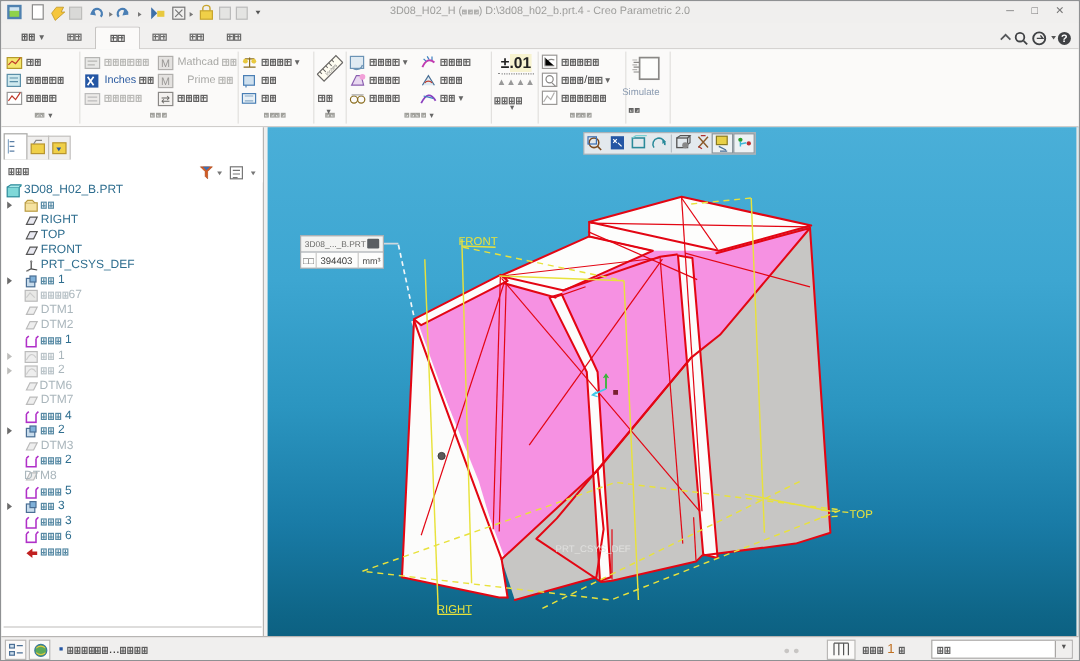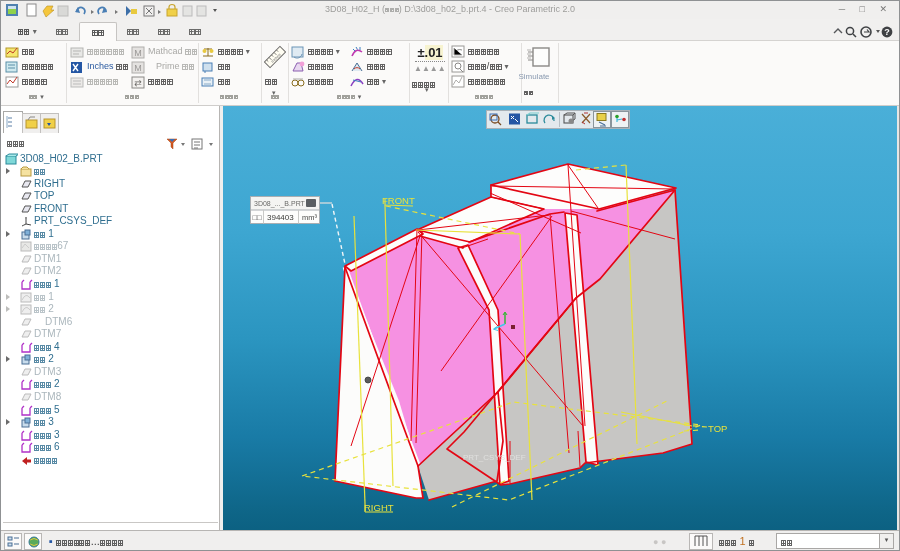--- a/index.html
+++ b/index.html
@@ -352,21 +352,21 @@
         <svg class="abs" style="left:19px;top:0" width="13" height="12" viewBox="0 0 13 12">
           <rect x="1" y="2" width="10" height="9" fill="#eee" stroke="#bbb"></rect>
           <path d="M2 9 q4 -8 8 -2" stroke="#ccc" fill="none"></path>
         </svg>
         <span class="tx gray2" style="left:33px"><b class="c s"></b><b class="c s"></b> 2</span>
       </div>
       <div class="trow" style="top:163px">
         <svg class="abs" style="left:19px;top:0" width="13" height="12" viewBox="0 0 13 12">
           <path d="M2 9 l3 -6 h6 l-3 6 z" fill="#eee" stroke="#bbb"></path>
         </svg>
-        <span class="tx gray2" style="left:44px">DTM6</span>
+        <span class="tx gray2" style="left:32px">DTM6</span>
       </div>
       <div class="trow" style="top:175px">
         <svg class="abs" style="left:19px;top:0" width="13" height="12" viewBox="0 0 13 12">
           <path d="M2 9 l3 -6 h6 l-3 6 z" fill="#eee" stroke="#bbb"></path>
         </svg>
         <span class="tx gray2" style="left:33px">DTM7</span>
       </div>
       <div class="trow" style="top:188px">
         <svg class="abs" style="left:19px;top:0" width="13" height="12" viewBox="0 0 13 12">
           <path d="M2 4 v7 h8 v-7 M2 4 l2 -2 M10 4 l2 -2" fill="none" stroke="#b030c8" stroke-width="1.3"></path>
@@ -390,21 +390,21 @@
       <div class="trow" style="top:225px">
         <svg class="abs" style="left:19px;top:0" width="13" height="12" viewBox="0 0 13 12">
           <path d="M2 4 v7 h8 v-7 M2 4 l2 -2 M10 4 l2 -2" fill="none" stroke="#b030c8" stroke-width="1.3"></path>
         </svg>
         <span class="tx" style="left:33px"><b class="c s"></b><b class="c s"></b><b class="c s"></b> 2</span>
       </div>
       <div class="trow" style="top:238px">
         <svg class="abs" style="left:19px;top:0" width="13" height="12" viewBox="0 0 13 12">
           <path d="M2 9 l3 -6 h6 l-3 6 z" fill="#eee" stroke="#bbb"></path>
         </svg>
-        <span class="tx gray2" style="left:33px">DTM8</span>
+        <span class="tx gray2" style="left:19px">DTM8</span>
       </div>
       <div class="trow" style="top:251px">
         <svg class="abs" style="left:19px;top:0" width="13" height="12" viewBox="0 0 13 12">
           <path d="M2 4 v7 h8 v-7 M2 4 l2 -2 M10 4 l2 -2" fill="none" stroke="#b030c8" stroke-width="1.3"></path>
         </svg>
         <span class="tx" style="left:33px"><b class="c s"></b><b class="c s"></b><b class="c s"></b> 5</span>
       </div>
       <div class="trow" style="top:263px">
         <i class="arr" style="left:5px"></i>
         <svg class="abs" style="left:19px;top:0" width="13" height="12" viewBox="0 0 13 12">

